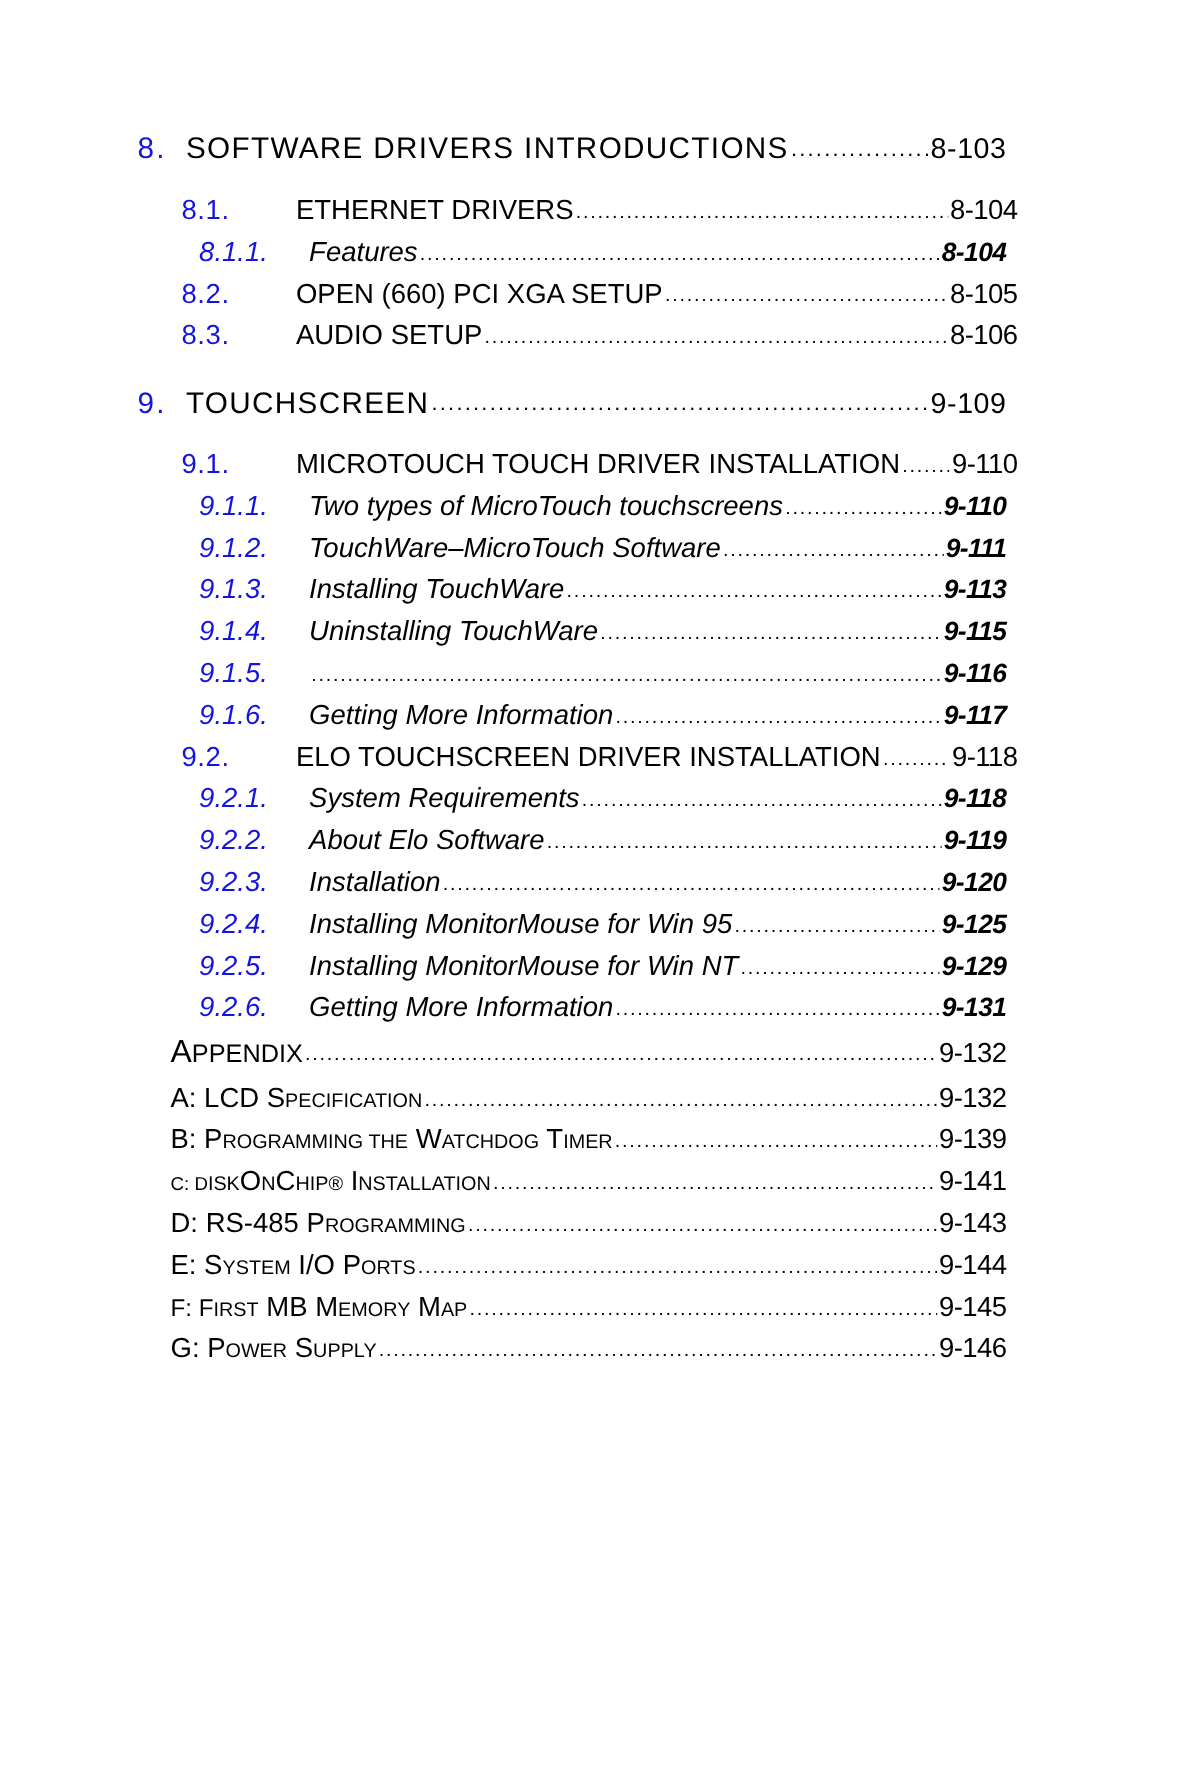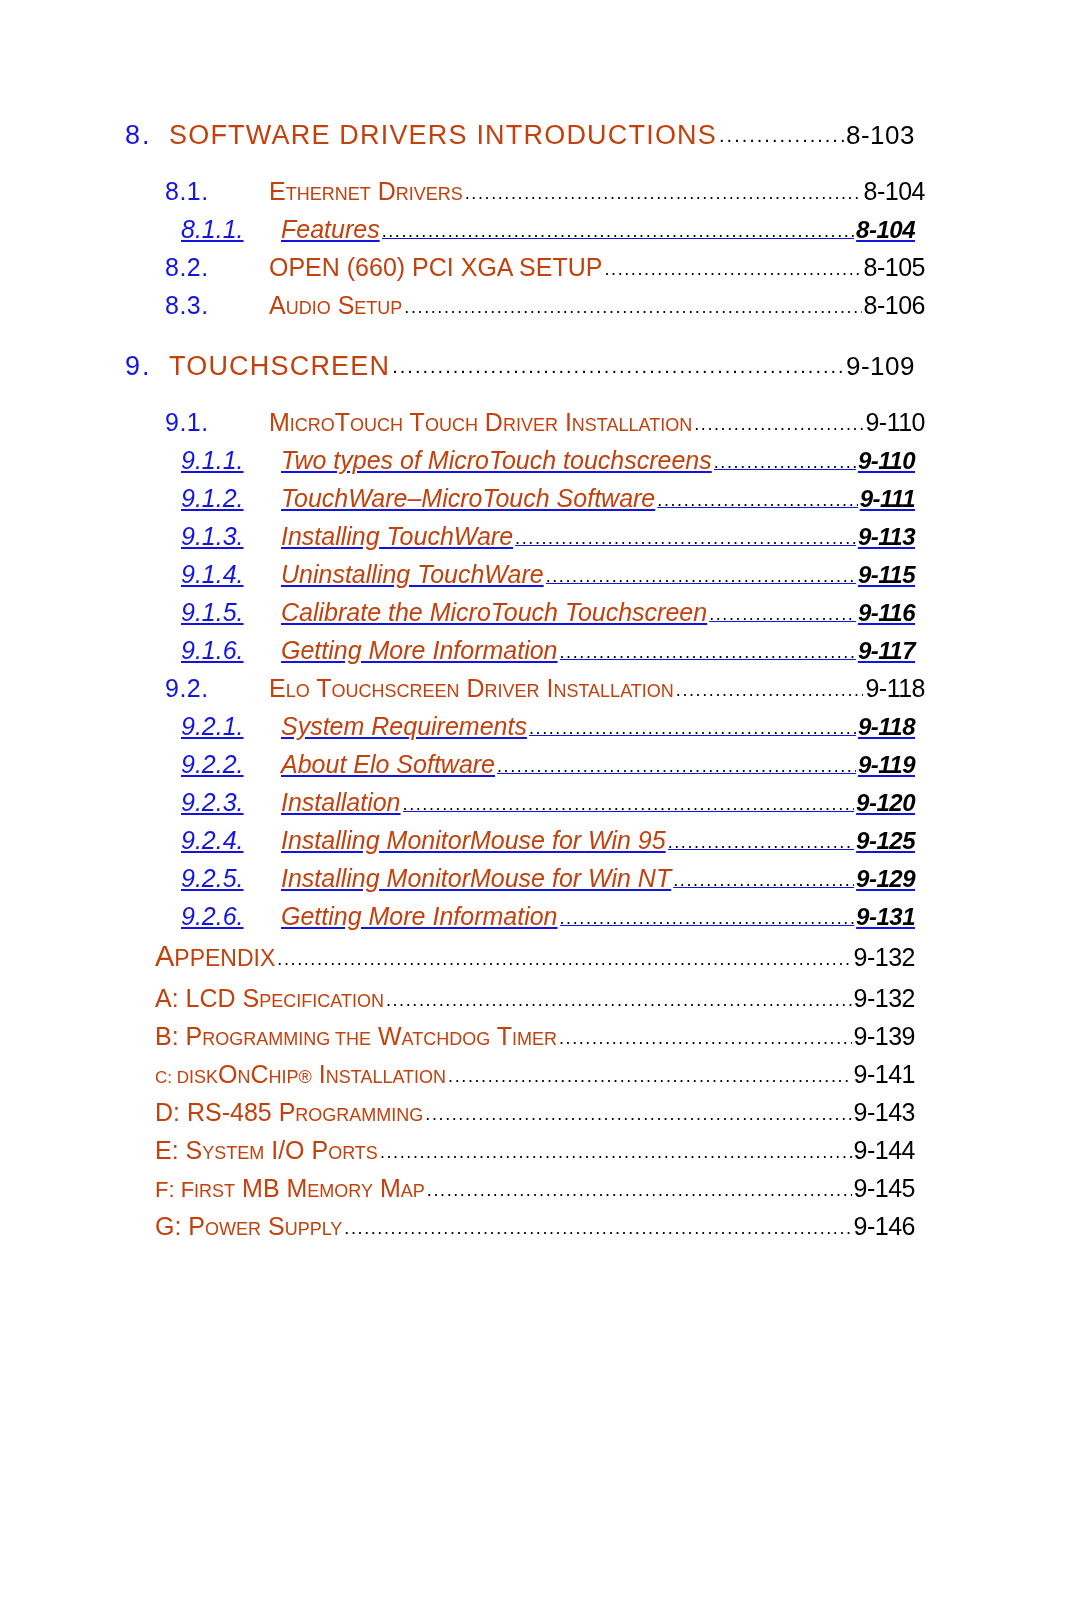--- a/index.html
+++ b/index.html
@@ -37,21 +37,21 @@
     width: 790px;
     white-space: nowrap;
     color: #1414e0;
   }
   .num {
     flex: 0 0 auto;
     color: #1414e0;
   }
   .title {
     flex: 0 0 auto;
-    color: #c2410c;
+    color: #000000;
   }
   .leader {
     flex: 1 1 auto;
     overflow: hidden;
     color: #000000;
     margin: 0 2px;
     letter-spacing: 1.5px;
     font-size: 17px;
     line-height: 1;
     position: relative;
@@ -82,32 +82,31 @@
 
   
   .lvl2 {
     font-size: 25px;
     height: 38px;
     margin-left: 40px;
     width: 760px;
   }
   .lvl2 .num { width: 104px; letter-spacing: 0.5px; font-size: 25px; }
   .lvl2 .title { font-size: 25px; }
-  .lvl2 .title .sc { font-size: 18px; }
+  .lvl2 .title .sc { font-size: 25px; }
   .lvl2 .pg { font-size: 25px; }
   .lvl2 .leader { font-size: 18px; letter-spacing: 1.6px; }
 
   
   .lvl3 {
     font-size: 25px;
     font-style: italic;
     height: 38px;
     margin-left: 56px;
     width: 734px;
-    text-decoration: underline;
   }
   .lvl3 .num { width: 100px; }
   .lvl3 .pg { font-style: italic; font-weight: bold; font-size: 24px; }
   .lvl3 .leader { font-style: normal; font-size: 18px; letter-spacing: 1.6px; }
 
   
   .appendix-head {
     font-size: 29px;
     height: 44px;
     margin-left: 30px;
@@ -220,21 +219,20 @@
 
     <div class="row lvl3">
       <span class="num">9.1.4.</span>
       <span class="title">Uninstalling TouchWare</span>
       <span class="leader"></span>
       <span class="pg">9-115</span>
     </div>
 
     <div class="row lvl3">
       <span class="num">9.1.5.</span>
-      <span class="title">Calibrate the MicroTouch Touchscreen</span>
       <span class="leader"></span>
       <span class="pg">9-116</span>
     </div>
 
     <div class="row lvl3">
       <span class="num">9.1.6.</span>
       <span class="title">Getting More Information</span>
       <span class="leader"></span>
       <span class="pg">9-117</span>
     </div>

